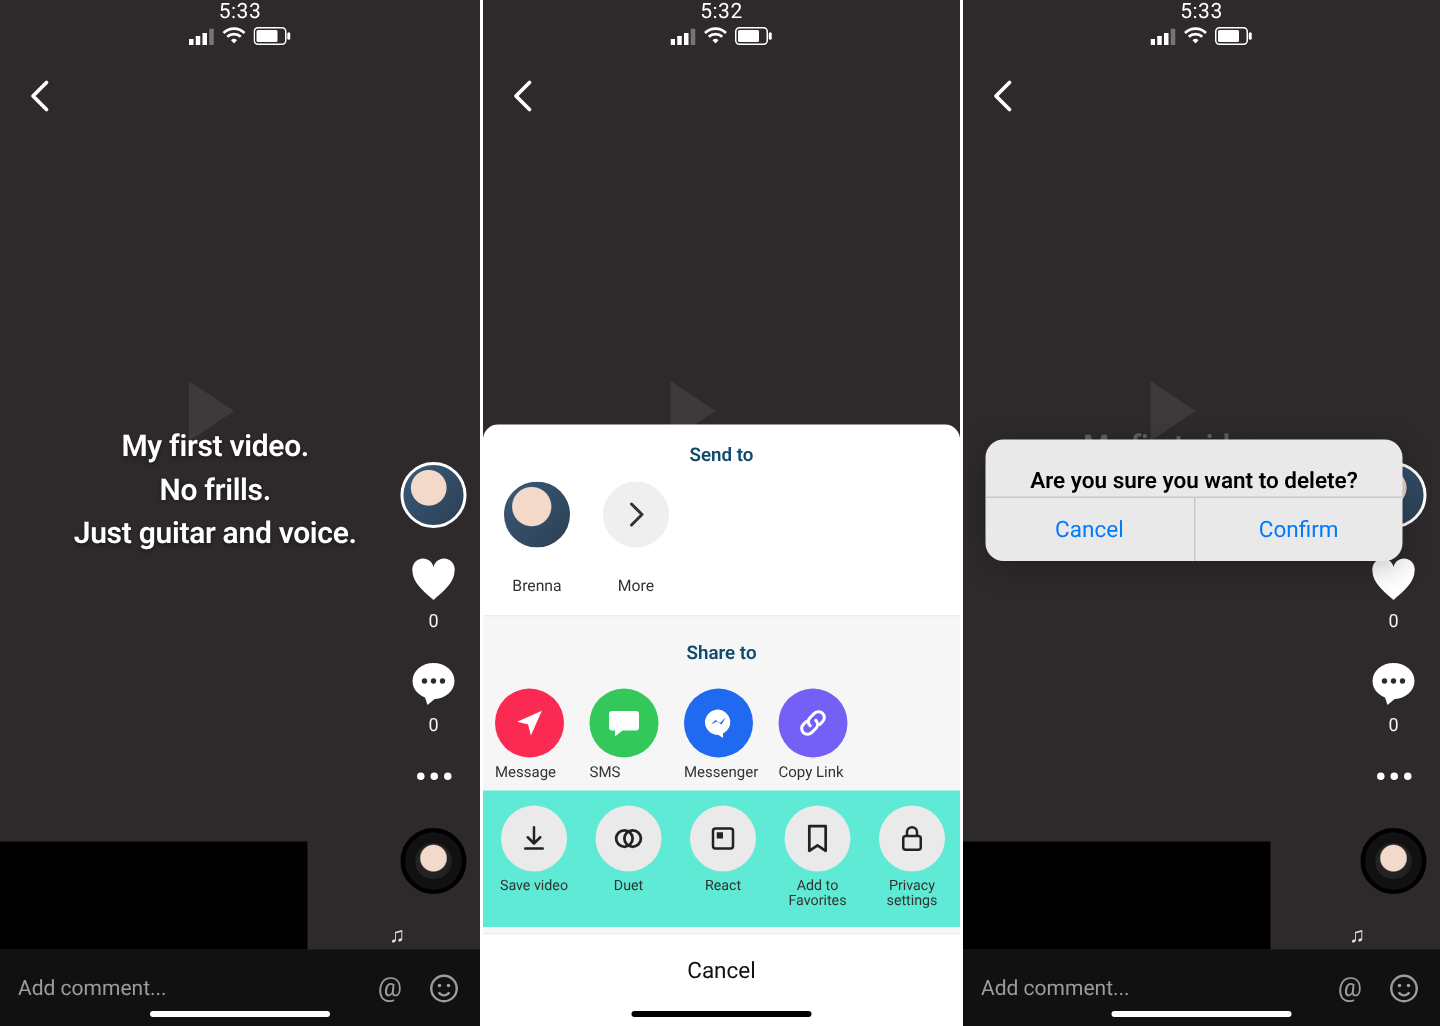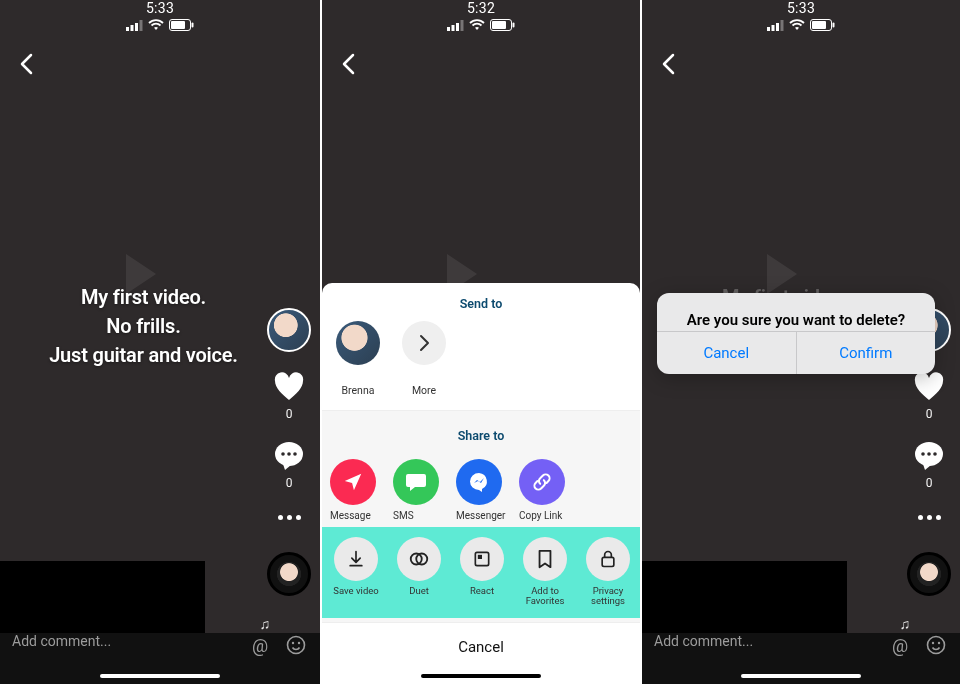--- a/index.html
+++ b/index.html
@@ -120,21 +120,21 @@
     width: 205px; height: 72px;
     background: #000;
   }
   
   .bottom-bar {
     position: absolute;
     left: 0; right: 0; bottom: 0;
     height: 51px;
     background: #111;
     display: flex;
-    align-items: flex-start;
+    align-items: center;
     padding: 0 12px;
     gap: 12px;
   }
   .comment-input {
     flex: 1;
     color: #9c9c9c;
     font-size: 14px;
   }
   .bottom-icon {
     width: 24px; height: 24px;

